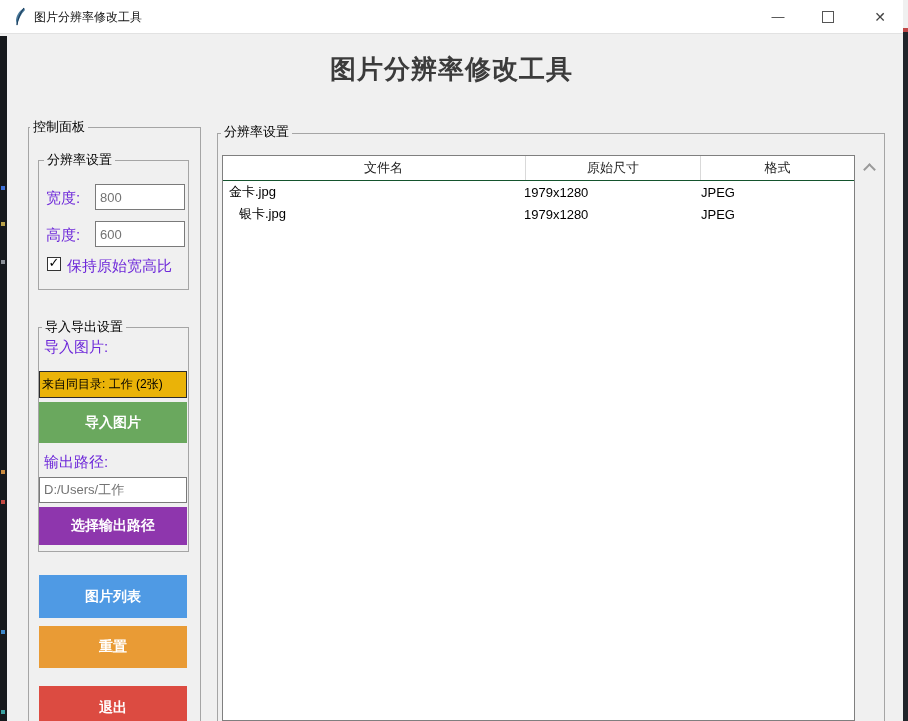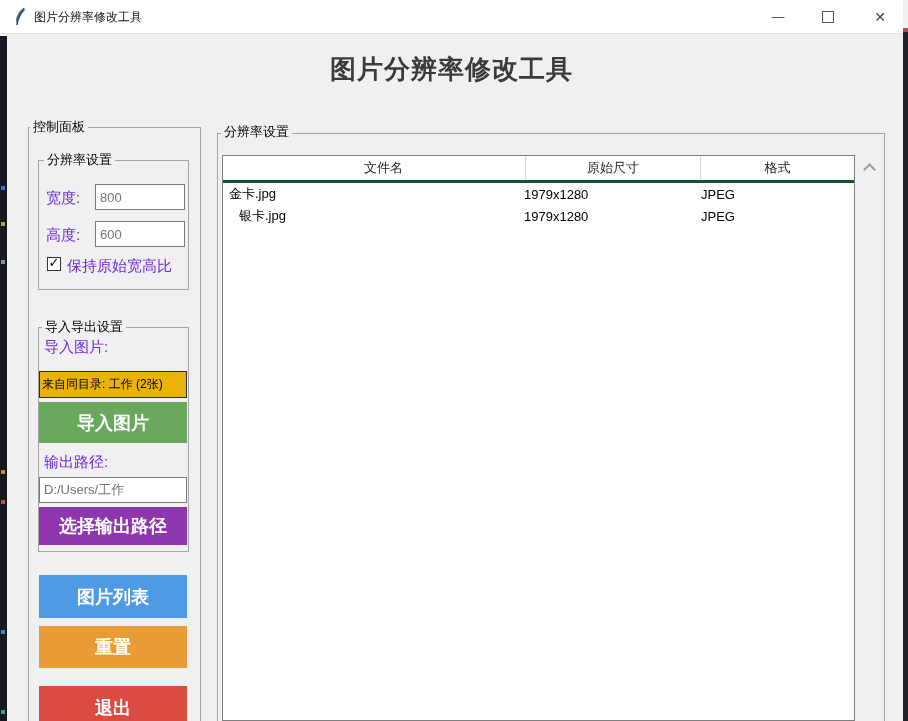--- a/index.html
+++ b/index.html
@@ -28,24 +28,24 @@
   .heading{left:0;top:52px;width:903px;text-align:center;font-size:26px;font-weight:bold;color:#3b3b3b;letter-spacing:1px;}
   
   .frame{border:1px solid #a5a5a5;background:transparent;}
   .frame-label{background:#f0f0f0;padding:0 3px;font-size:13px;color:#000;line-height:15px;}
   
   .small-label{font-size:15px;color:#6d28d9;}
   .tk-input{border:1px solid #7a7a7a;background:#fff;font-size:13px;padding:12px 4px;box-sizing:border-box;font-family:inherit;color:#737373;outline:none;}
   .checkbox{width:14px;height:14px;background:#fff;border:1px solid #333;box-sizing:border-box;display:flex;align-items:center;justify-content:center;}
   .checkbox .mark{font-size:13px;font-weight:900;color:#000;line-height:10px;margin-top:-2px;}
   .import-source{border:1px solid #2b2b2b;background:#eab308;font-size:12px;color:#000;display:flex;align-items:center;padding:0 2px;box-sizing:border-box;white-space:nowrap;overflow:hidden;}
-  .btn{display:flex;align-items:center;justify-content:center;color:#fff;font-weight:bold;font-size:18px;cursor:pointer;border:none;box-sizing:border-box;}
+  .btn{display:flex;align-items:center;justify-content:center;color:#fff;font-weight:bold;font-size:14px;cursor:pointer;border:none;box-sizing:border-box;}
   
   .table{background:#fff;border:1px solid #7f7f7f;box-sizing:border-box;}
-  .thead{display:flex;height:24px;border-bottom:3px solid #14532d;background:#fff;padding-left:19px;}
+  .thead{display:flex;height:24px;border-bottom:1px solid #14532d;background:#fff;padding-left:19px;}
   .th{display:flex;align-items:center;justify-content:center;font-size:13px;color:#222;box-sizing:border-box;border-right:1px solid #d9d9d9;}
   .th:last-child{border-right:none;}
   .trow{display:flex;height:22px;align-items:center;}
   .td{font-size:13px;color:#000;box-sizing:border-box;white-space:nowrap;overflow:hidden;}
   .scrollbar{background:#f0f0f0;}
   .chev-up{position:absolute;left:8px;top:9px;width:7px;height:7px;border-top:2px solid #9a9a9a;border-right:2px solid #9a9a9a;transform:rotate(-45deg);}
 </style>
 </head>
 <body>
 

